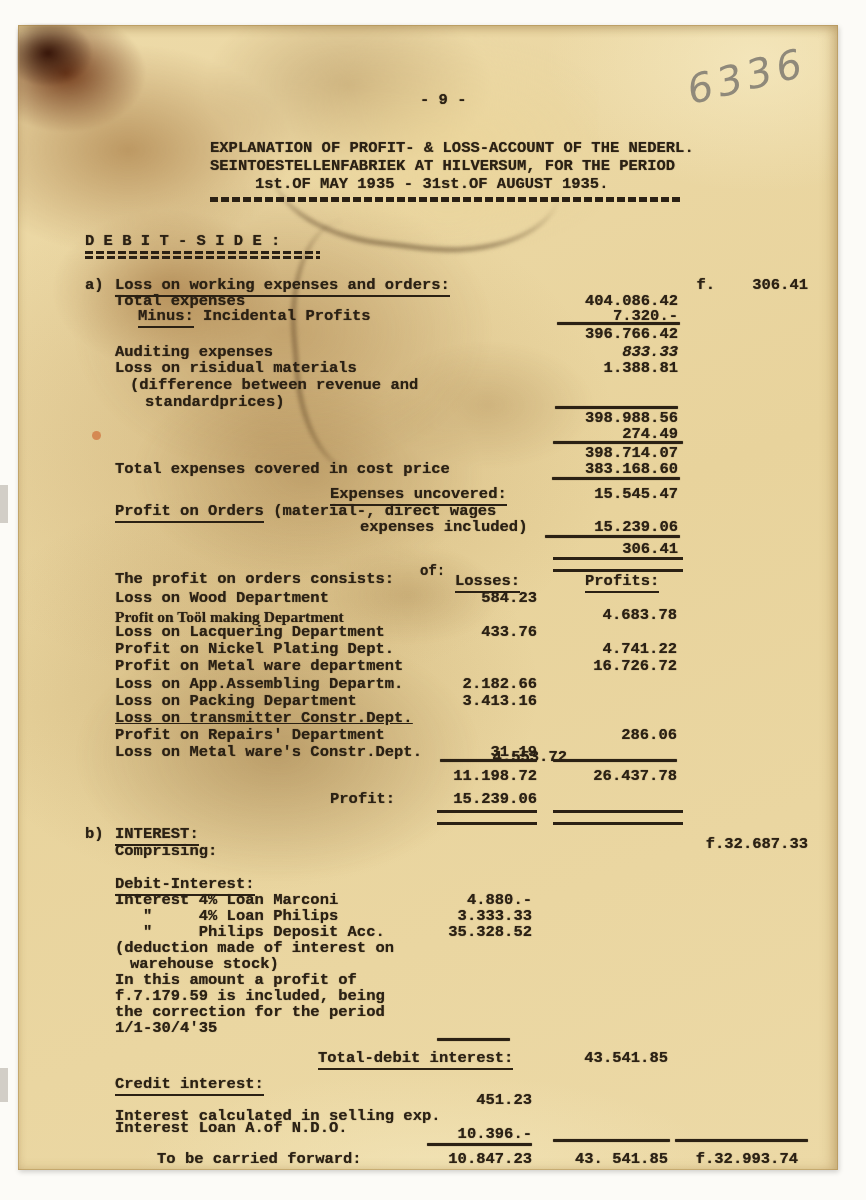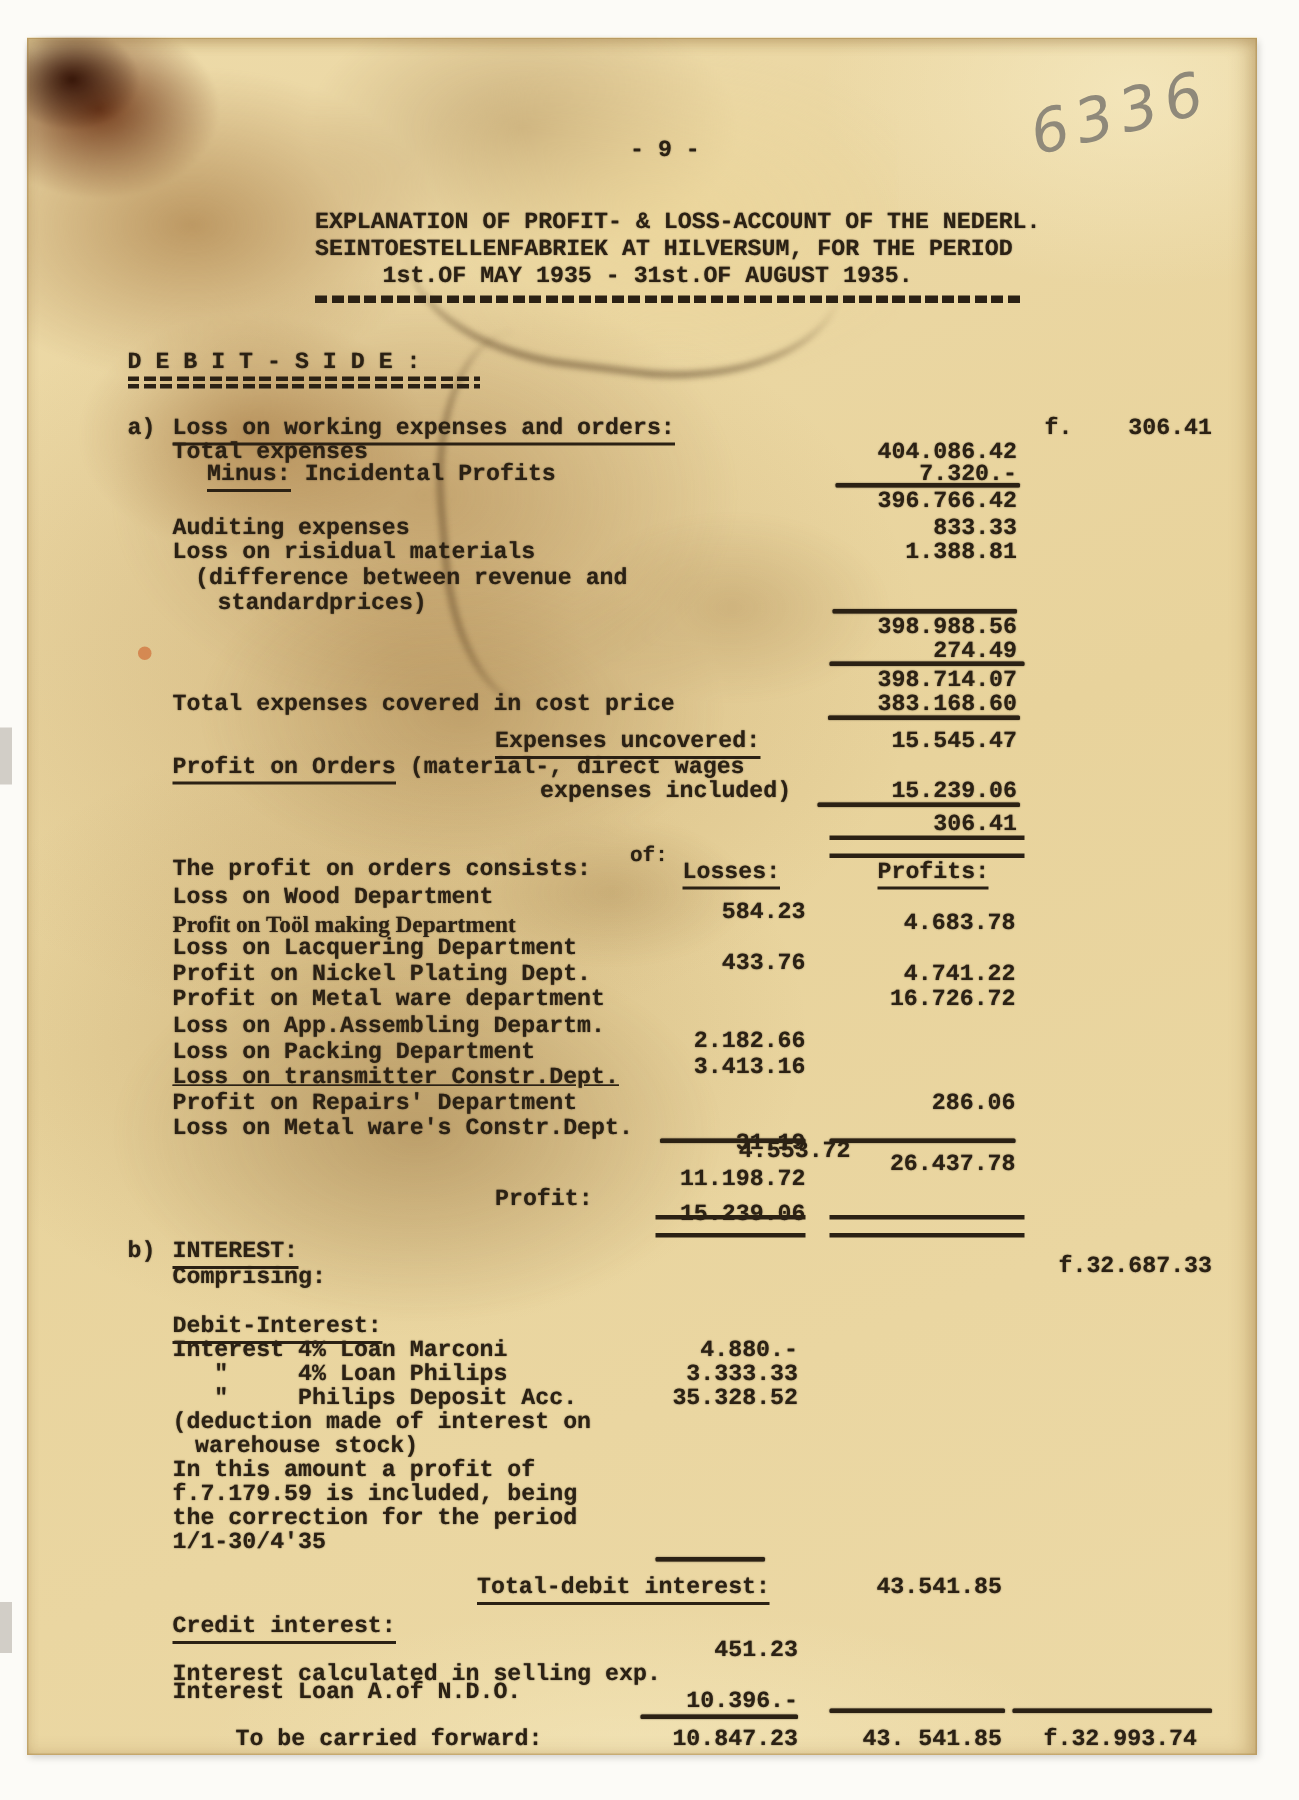--- a/index.html
+++ b/index.html
@@ -38,21 +38,21 @@
     border-bottom:4px solid rgba(52,28,8,0.5);border-radius:0 0 45% 40%;
     transform:rotate(7deg);filter:blur(2px);}
   .arc2{position:absolute;left:275px;top:195px;width:130px;height:250px;
     border-left:4px solid rgba(52,28,8,0.42);border-radius:45% 0 0 40%;
     transform:rotate(-5deg);filter:blur(2px);}
   .red-mark{position:absolute;left:74px;top:406px;width:9px;height:9px;border-radius:50%;
     background:rgba(205,95,40,0.6);filter:blur(0.5px);}
   .t,.num{position:absolute;font-size:15.5px;line-height:16px;font-weight:bold;color:#2b2114;
     white-space:pre;text-shadow:0 0 1px rgba(43,33,20,0.75);}
   .num{text-align:right;}
-  .c-main{left:520px;width:140px;} .c-loss{left:379px;width:140px;margin-top:10px;}
+  .c-main{left:520px;width:140px;} .c-loss{left:379px;width:140px;}
   .c-prof{left:519px;width:140px;} .c-int{left:374px;width:140px;}
   .c-far{left:650px;width:140px;}  .c-b2{left:510px;width:140px;} .c-b3{left:640px;width:140px;}
   .u{border-bottom:2.5px solid #2b2114;padding-bottom:1px;}
   .ln{position:absolute;height:3px;background:#2b2114;border-radius:1px;
       box-shadow:0 0 1px rgba(43,33,20,0.8);}
   .ln2{position:absolute;height:9px;border-top:3px solid #2b2114;border-bottom:3px solid #2b2114;}
   .dash{position:absolute;height:5px;
     background:repeating-linear-gradient(90deg,#2b2114 0 8px,rgba(0,0,0,0) 8px 11px);}
   .dash.thin{height:3px;}
   .hand{position:absolute;left:668px;top:28px;font-family:"DejaVu Sans",sans-serif;
@@ -94,21 +94,21 @@
     <span class="t" style="left:97px;top:268px;">Total expenses</span>
     <span class="num c-main" style="top:268px;">404.086.42</span>
 
     <span class="t" style="left:97px;top:283px;padding-left:23px;"><span class="u">Minus:</span><span> Incidental Profits</span></span>
     <span class="num c-main" style="top:283px;">7.320.-</span>
     <div class="ln" style="left:539px;top:297px;width:123px;"></div>
 
     <span class="num c-main" style="top:301px;">396.766.42</span>
 
     <span class="t" style="left:97px;top:319px;">Auditing expenses</span>
-    <span class="num c-main" style="top:319px;">833.33</span>
+    <span class="num c-main" style="top:319px;font-style:italic;">833.33</span>
 
     <span class="t" style="left:97px;top:335px;">Loss on risidual materials</span>
     <span class="num c-main" style="top:335px;">1.388.81</span>
 
     <span class="t" style="left:112px;top:352px;">(difference between revenue and</span>
     <span class="t" style="left:127px;top:369px;">standardprices)</span>
 
     <div class="ln" style="left:537px;top:381px;width:123px;"></div>
     <span class="num c-main" style="top:385px;">398.988.56</span>
 

